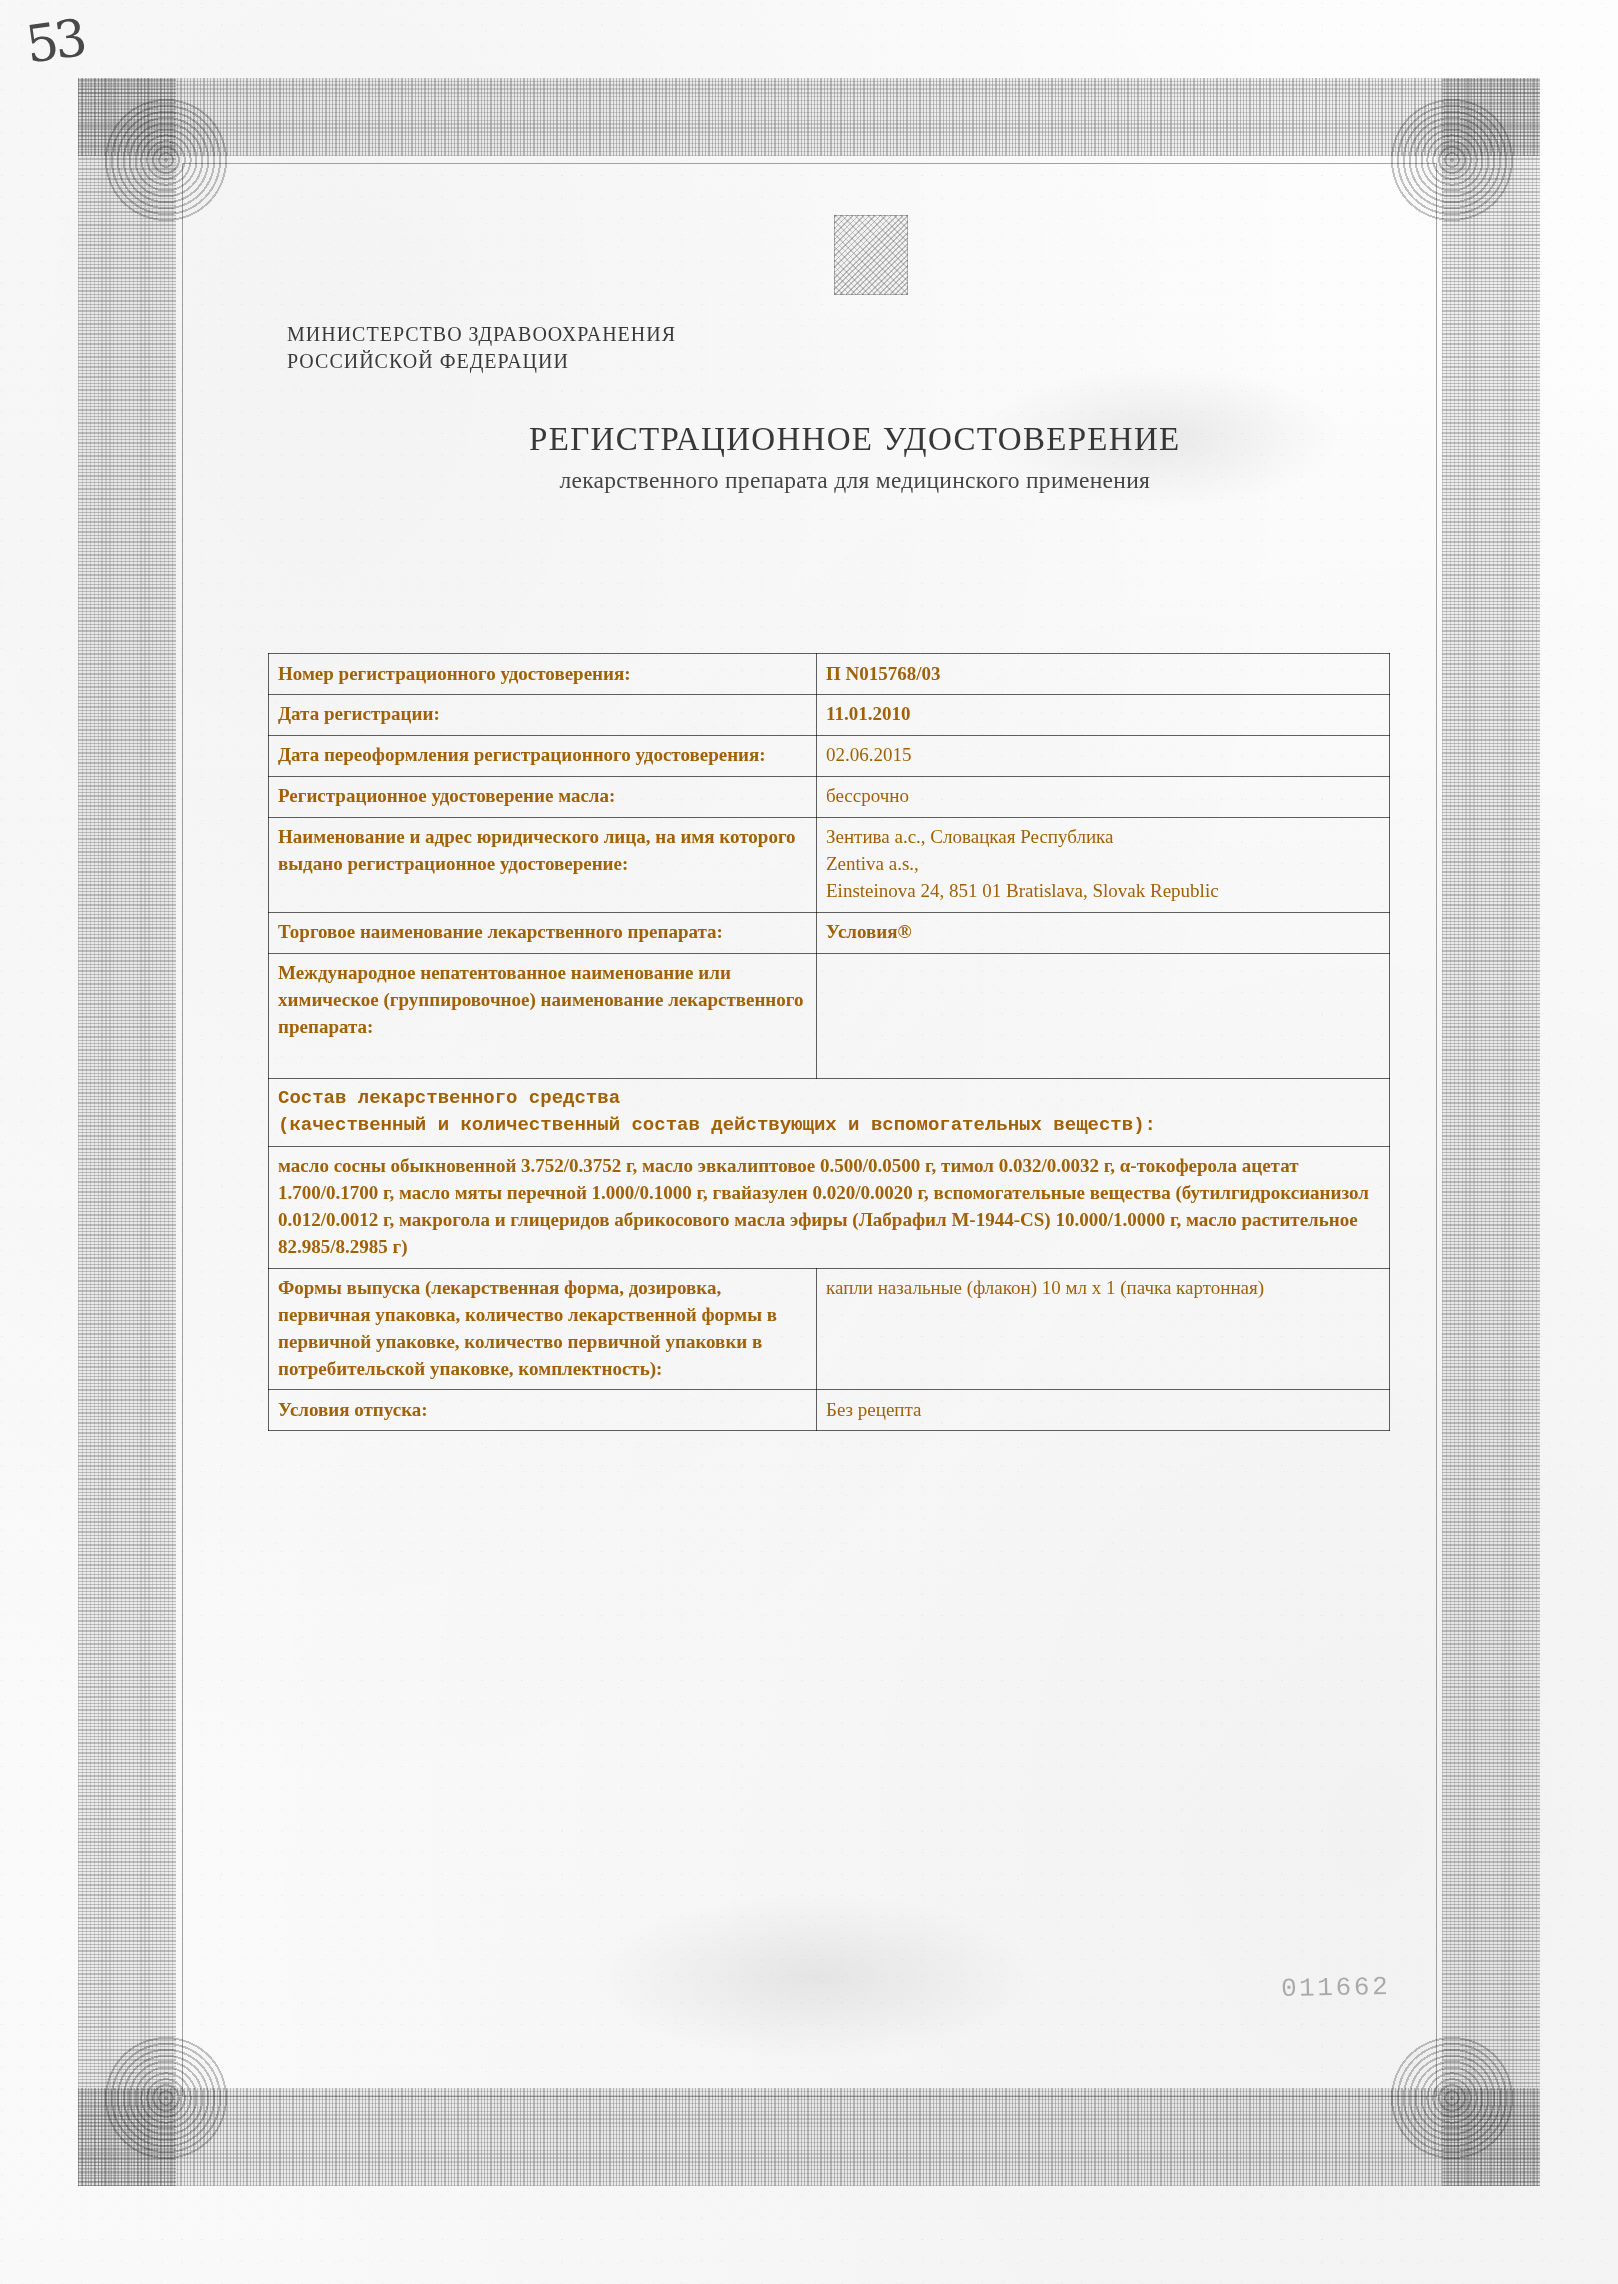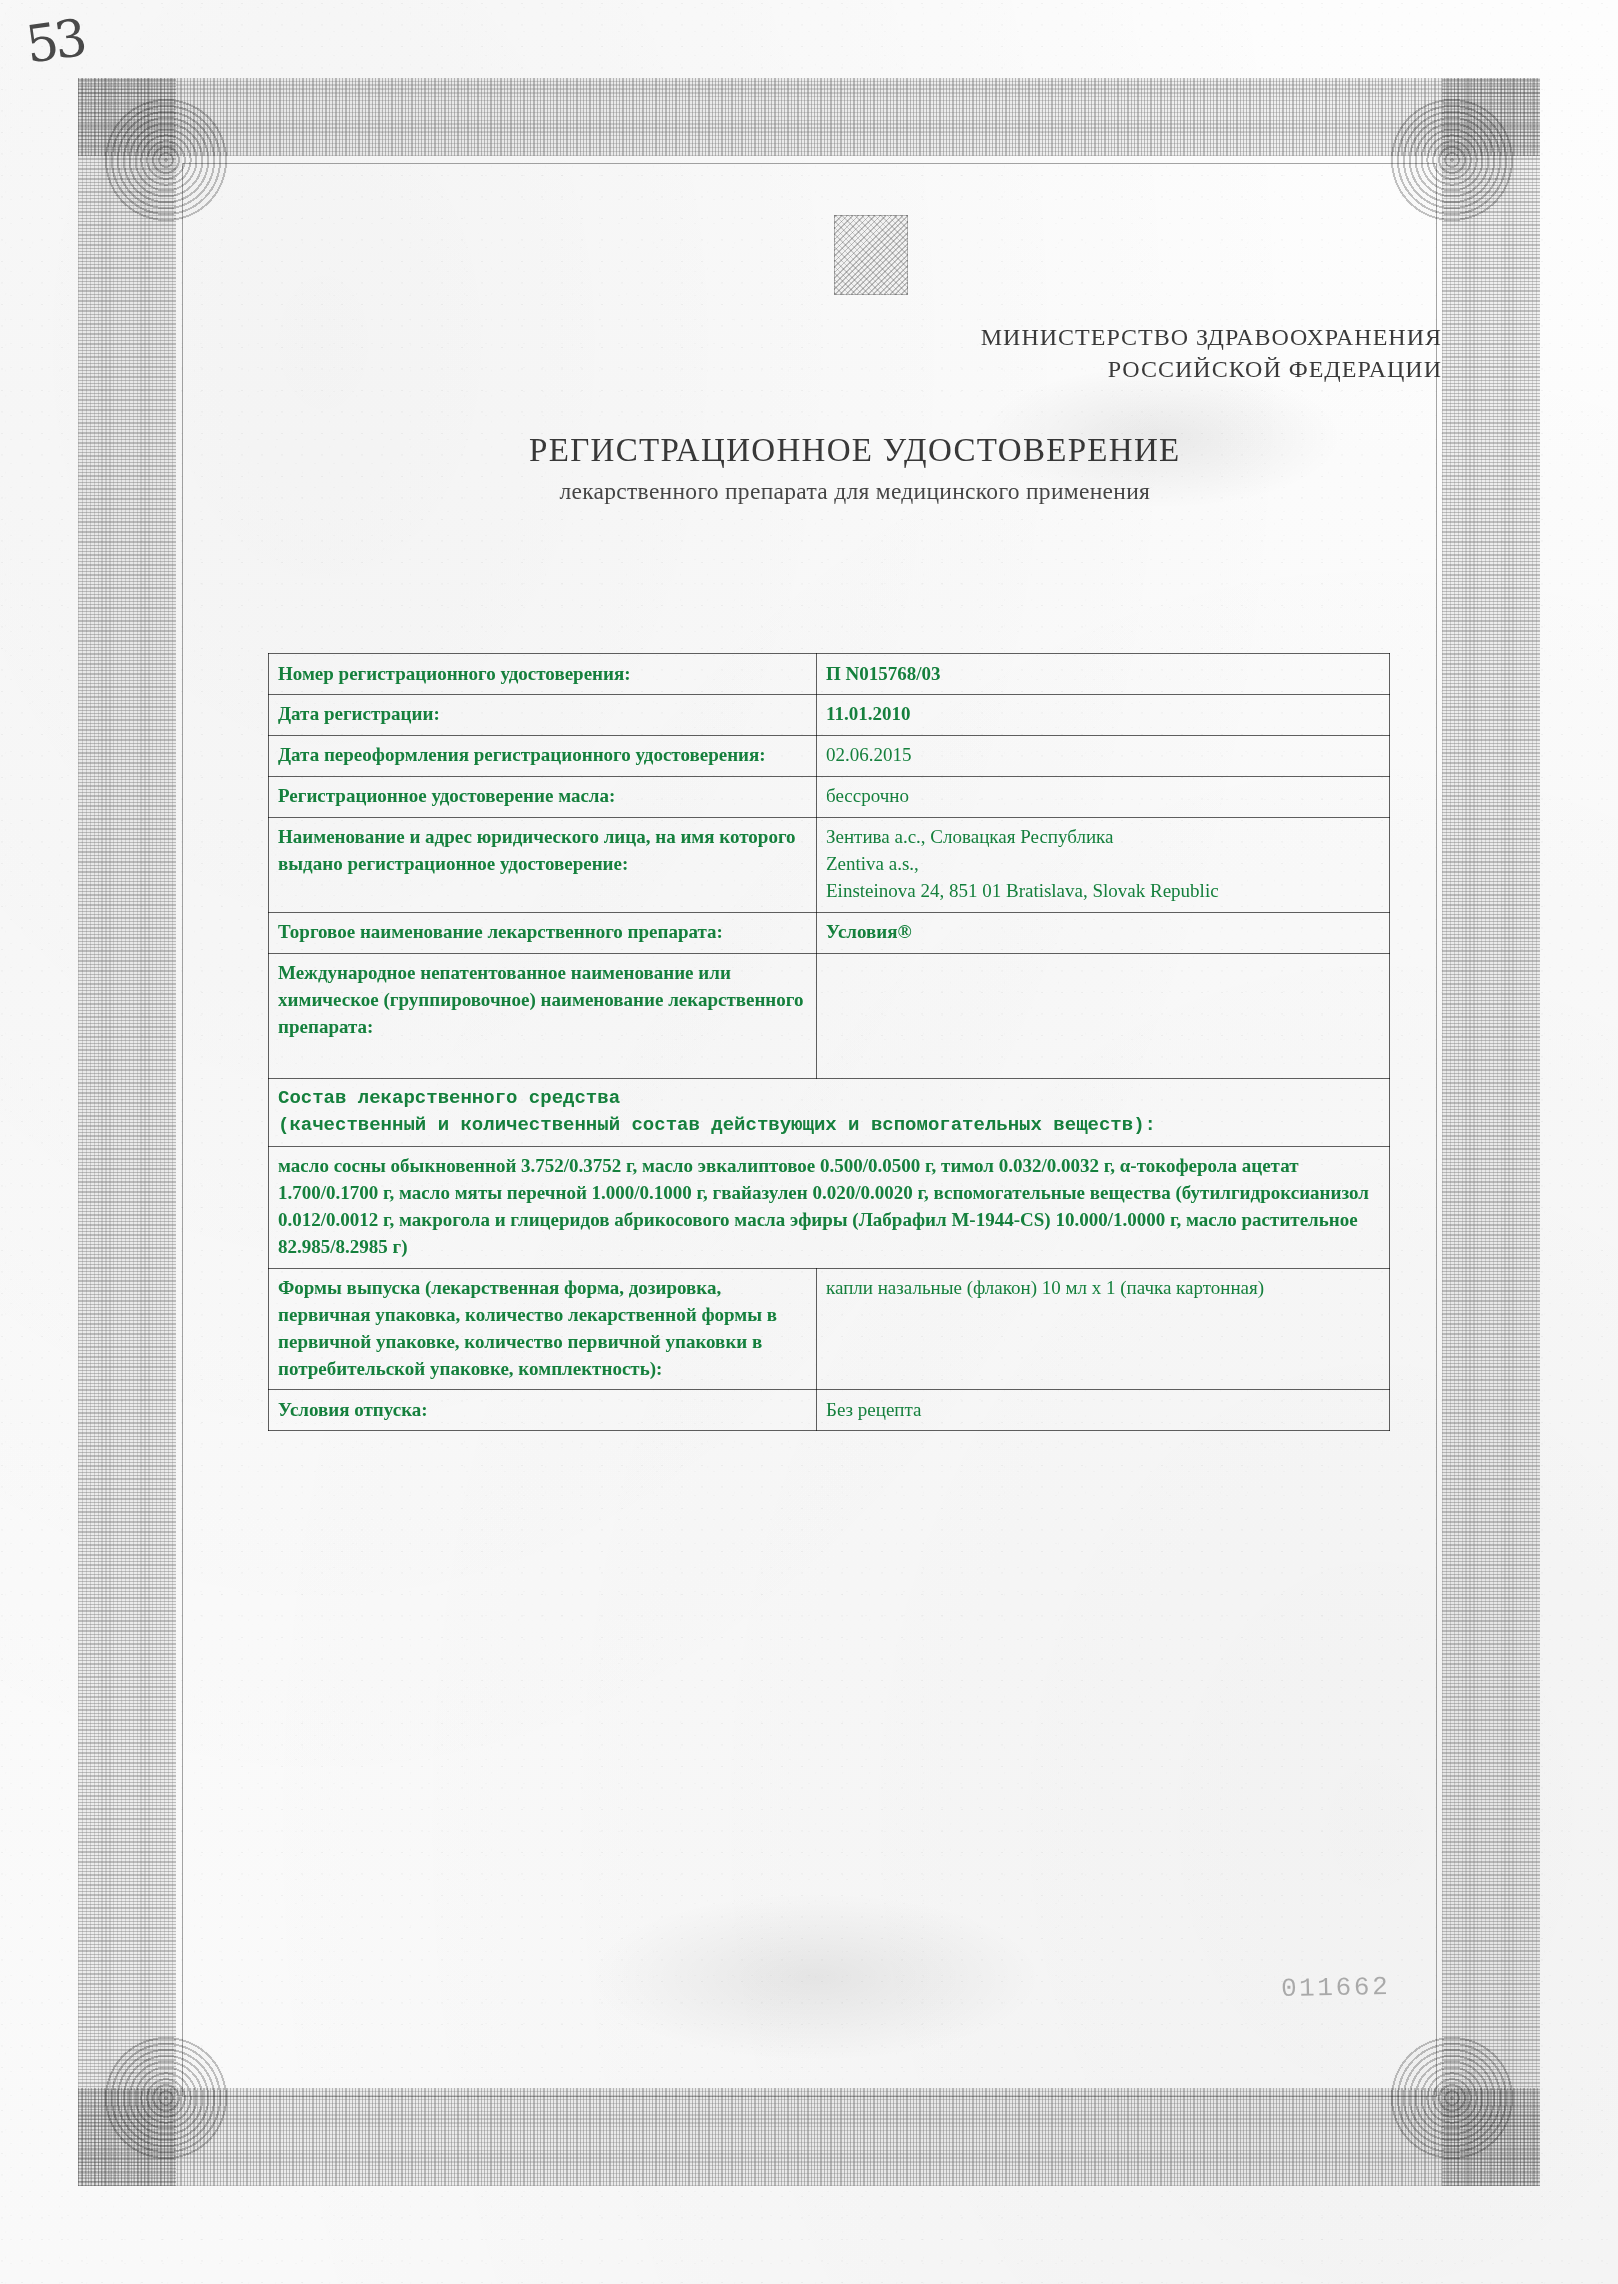--- a/index.html
+++ b/index.html
@@ -119,22 +119,22 @@
     border: 1.3px solid rgba(0,0,0,0.35);
     background:
       repeating-linear-gradient(135deg, rgba(0,0,0,0.33) 0 1.3px, rgba(0,0,0,0.02) 1.3px 3.9px),
       repeating-linear-gradient(45deg, rgba(0,0,0,0.22) 0 1.3px, rgba(0,0,0,0.02) 1.3px 4.6px);
     opacity: 0.75;
     position: relative;
     left: 26px;
   }
 
   .ministry {
-    text-align: right;
-    font-size: 24px;
+    text-align: left;
+    font-size: 20px;
     letter-spacing: 1px;
     line-height: 1.35;
     color: #2a2a2a;
     opacity: 0.92;
     margin-bottom: 46px;
     padding-left: 39px;
   }
 
   .doc-title {
     text-align: center;
@@ -161,21 +161,21 @@
     top: 653px;
     width: 1122px;
     border-collapse: collapse;
     font-size: 19px;
     line-height: 1.42;
   }
   table.reg td {
     border: 1.3px solid rgba(0,0,0,0.62);
     padding: 6.5px 9px;
     vertical-align: top;
-    color: #15803d;
+    color: #a16207;
   }
   td.label {
     width: 529px;
     font-weight: bold;
   }
   td.value {
     font-weight: normal;
   }
   td.value.center-bold {
     text-align: left;

